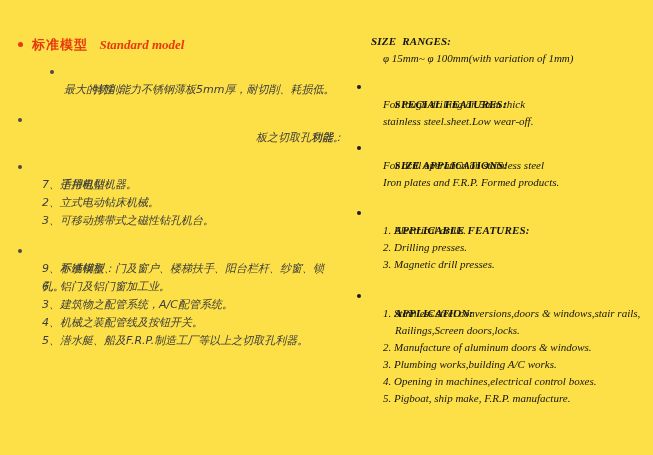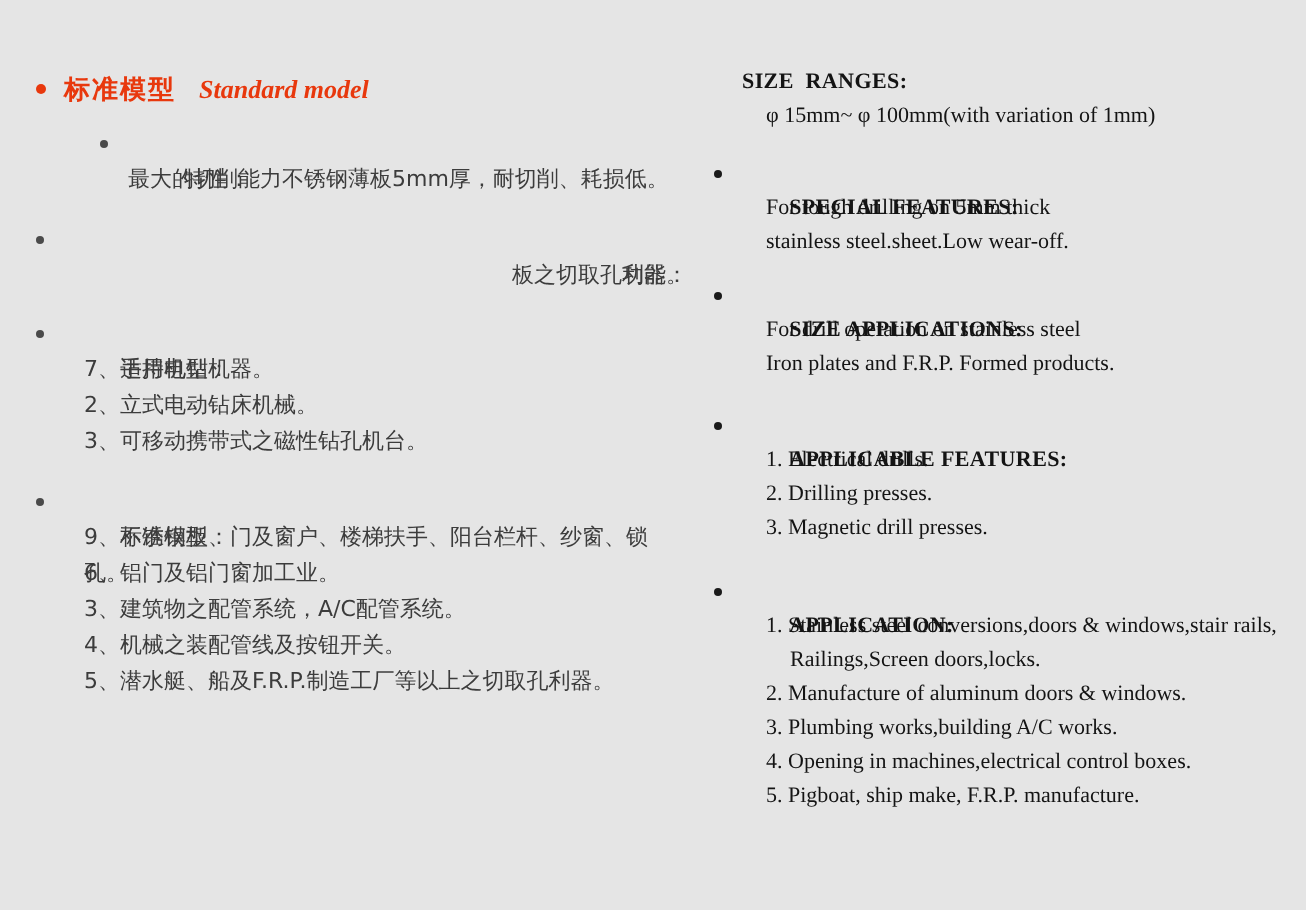--- a/index.html
+++ b/index.html
@@ -1,30 +1,30 @@
 <!DOCTYPE html>
 <html><head>
 <meta charset="utf-8">
 <style>
   html,body { margin:0; padding:0; background:#888; }
   .page {
-    position:relative; width:653px; height:455px; background:#e5e5e5;
+    position:relative; width:653px; height:455px; background:#fde047;
     font-family:"DejaVu Sans", sans-serif; overflow:hidden;
   }
   
   .col-left {
     position:absolute; left:32px; top:31px; width:312px;
     color:#3c3c3c; font-size:11px; line-height:18px;
   }
   .col-left .line { white-space:pre-wrap; height:18px; }
   .hdr { margin-top:5px; position:relative; height:18px; }
   .hdr .zh { color:#e8380d; font-weight:bold; font-size:13px; letter-spacing:1px; }
   .hdr .en { color:#e8380d; font-weight:bold; font-style:italic;
              font-family:"Liberation Serif", serif; font-size:13px; margin-left:8px; }
-  .sec { position:relative; }
+  .sec { position:relative;font-style:italic; }
   .sec-heading { position:relative; height:18px; white-space:pre-wrap; }
   .b {
     position:absolute; left:-14px; top:7px; width:4px; height:4px;
     border-radius:50%; background:#4a4a4a;
   }
   .b.red { background:#e8380d; width:5px; height:5px; top:6px; }
   .ls0 { margin-top:9px; }
   .ls1 { margin-top:9px;margin-left:32px; }
   .ls2 { margin-top:12px;text-align:right; }
   .ls3 { margin-top:11px; }

